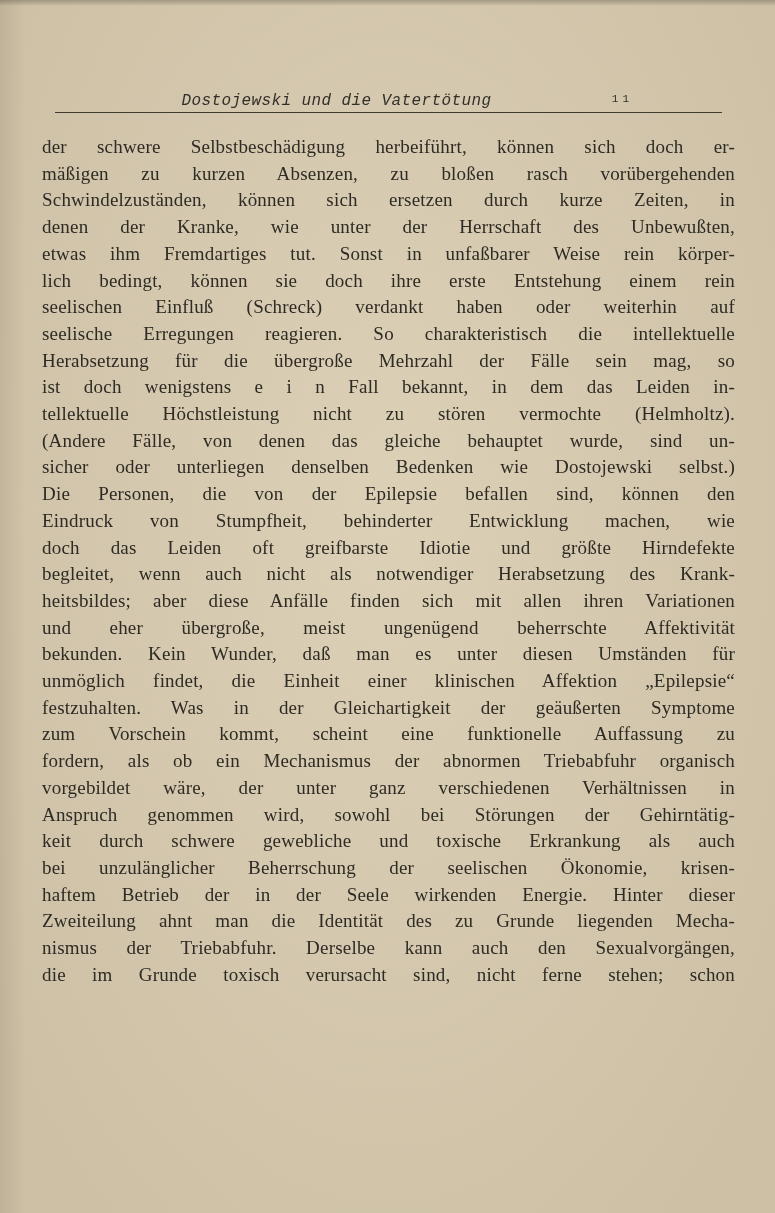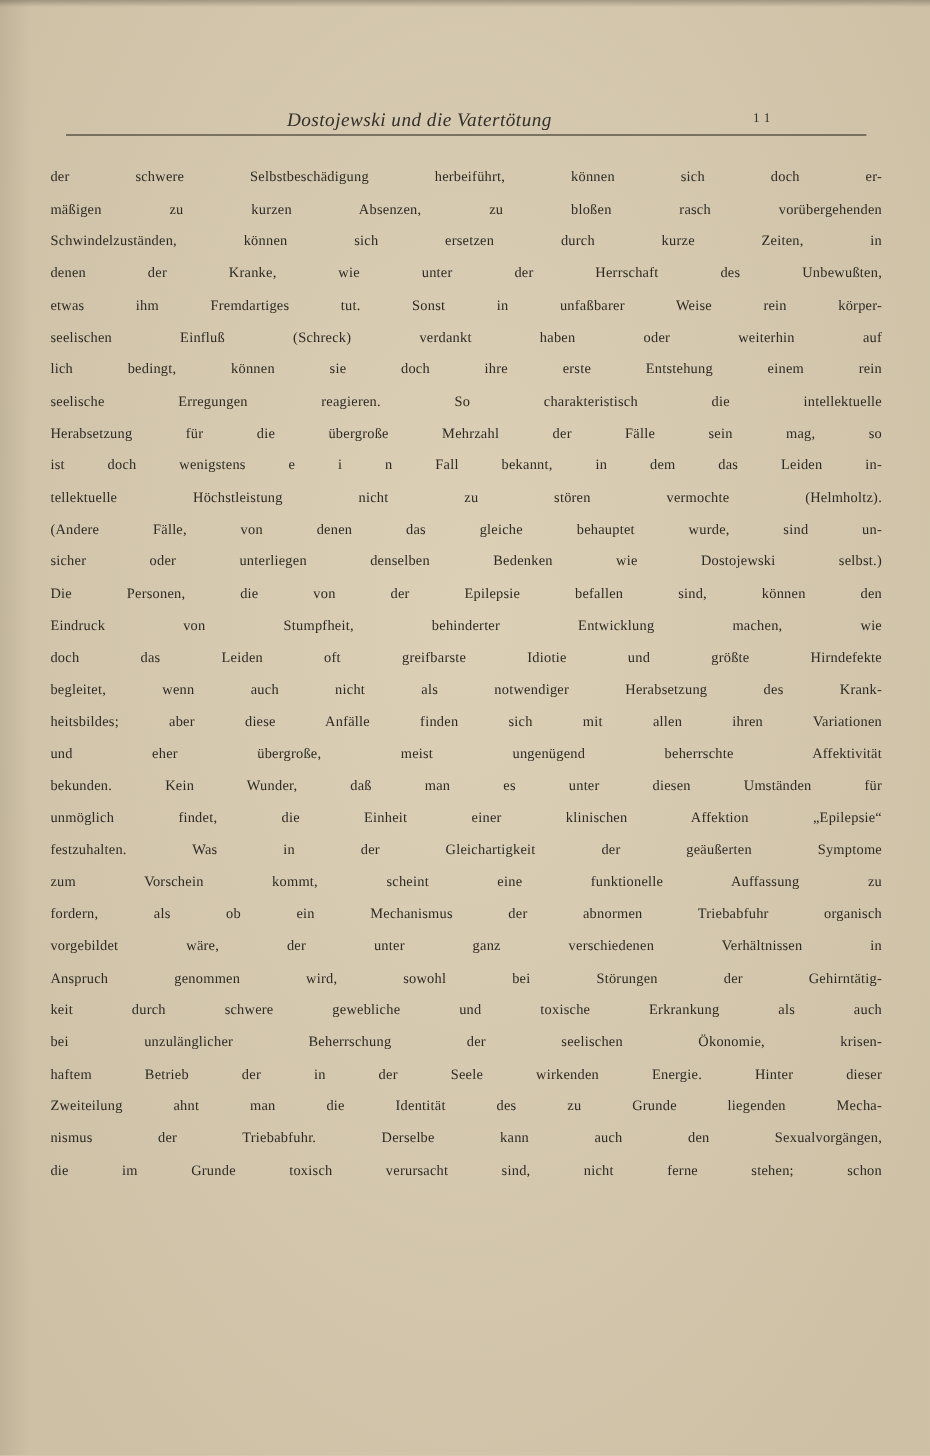--- a/index.html
+++ b/index.html
@@ -17,23 +17,24 @@
     inset: 0;
     background:
       linear-gradient(180deg, rgba(40,35,25,0.28) 0px, rgba(40,35,25,0.0) 6px),
       linear-gradient(90deg, rgba(60,50,35,0.10) 0px, rgba(60,50,35,0.0) 26px),
       radial-gradient(ellipse at 50% 42%, rgba(255,252,240,0.10), rgba(60,50,30,0.07) 88%),
       #d8cbb0;
   }
   .header {
     position: absolute;
     top: 92px;
-    left: 51px;
+    left: 38px;
     width: 667px;
     height: 22px;
+    font-family: Liberation Mono, monospace;
   }
   .header-title {
     position: absolute;
     left: 0;
     right: 70px;
     text-align: center;
     font-style: italic;
     font-size: 16px;
     letter-spacing: 0.4px;
     color: #33302a;
@@ -53,21 +54,21 @@
     left: 55px;
     width: 667px;
     height: 0;
     border-top: 1.6px solid #403a30;
   }
   .body-text {
     position: absolute;
     top: 134px;
     left: 42px;
     width: 693px;
-    font-size: 12px;
+    font-size: 19px;
     line-height: 26.7px;
     letter-spacing: 0.2px;
   }
   .text-line {
     text-align: justify;
     text-align-last: justify;
     white-space: normal;
   }
 </style>
 </head>
@@ -81,22 +82,22 @@
   </div>
 
   <div class="header-rule"></div>
 
   <div class="body-text">
       <div class="text-line">der schwere Selbstbeschädigung herbeiführt, können sich doch er-</div>
       <div class="text-line">mäßigen zu kurzen Absenzen, zu bloßen rasch vorübergehenden</div>
       <div class="text-line">Schwindelzuständen, können sich ersetzen durch kurze Zeiten, in</div>
       <div class="text-line">denen der Kranke, wie unter der Herrschaft des Unbewußten,</div>
       <div class="text-line">etwas ihm Fremdartiges tut. Sonst in unfaßbarer Weise rein körper-</div>
+      <div class="text-line">lich bedingt, können sie doch ihre erste Entstehung einem rein</div>
       <div class="text-line">seelischen Einfluß (Schreck) verdankt haben oder weiterhin auf</div>
-      <div class="text-line">lich bedingt, können sie doch ihre erste Entstehung einem rein</div>
       <div class="text-line">seelische Erregungen reagieren. So charakteristisch die intellektuelle</div>
       <div class="text-line">Herabsetzung für die übergroße Mehrzahl der Fälle sein mag, so</div>
       <div class="text-line">ist doch wenigstens e i n Fall bekannt, in dem das Leiden in-</div>
       <div class="text-line">tellektuelle Höchstleistung nicht zu stören vermochte (Helmholtz).</div>
       <div class="text-line">(Andere Fälle, von denen das gleiche behauptet wurde, sind un-</div>
       <div class="text-line">sicher oder unterliegen denselben Bedenken wie Dostojewski selbst.)</div>
       <div class="text-line">Die Personen, die von der Epilepsie befallen sind, können den</div>
       <div class="text-line">Eindruck von Stumpfheit, behinderter Entwicklung machen, wie</div>
       <div class="text-line">doch das Leiden oft greifbarste Idiotie und größte Hirndefekte</div>
       <div class="text-line">begleitet, wenn auch nicht als notwendiger Herabsetzung des Krank-</div>

